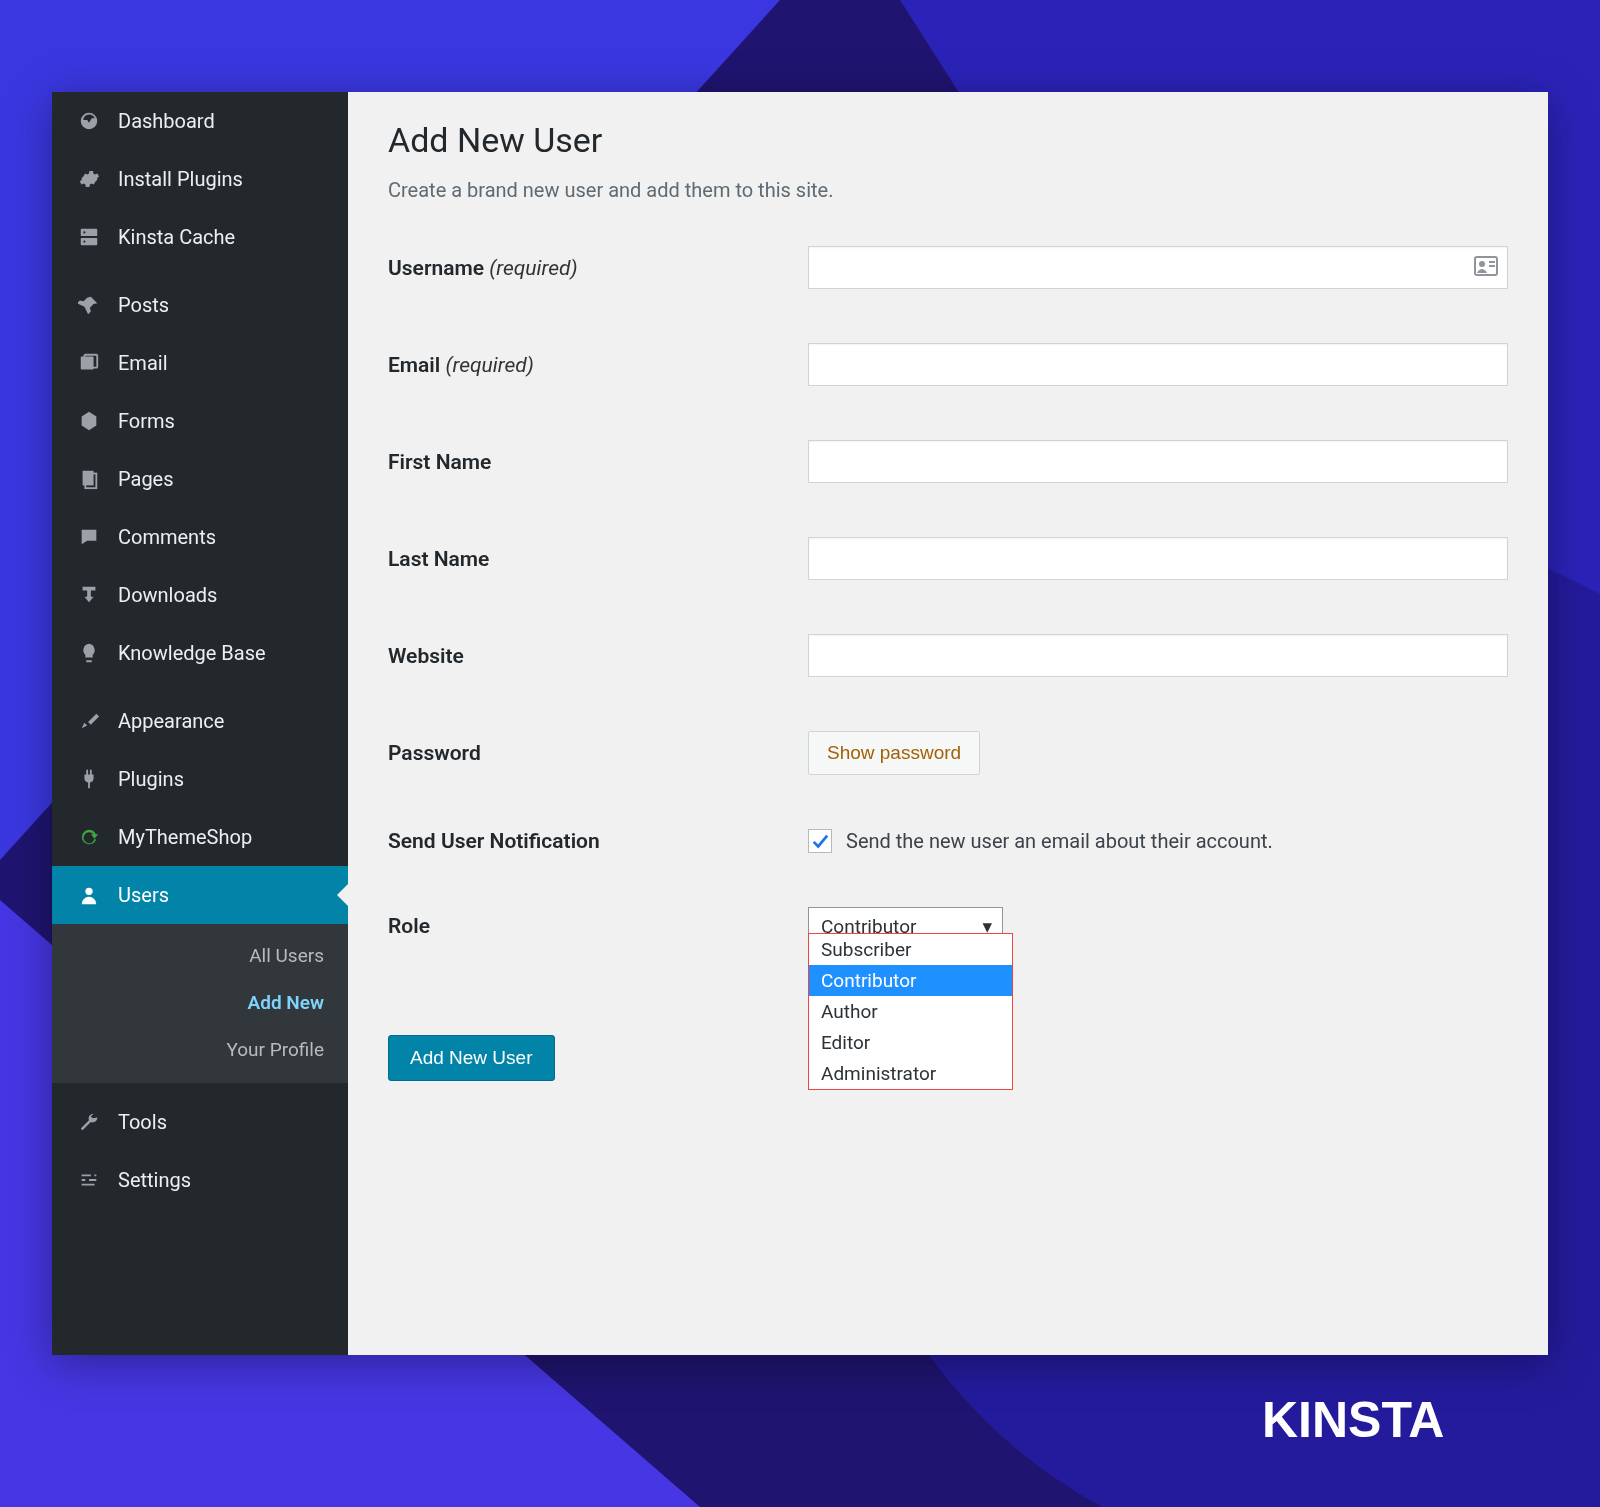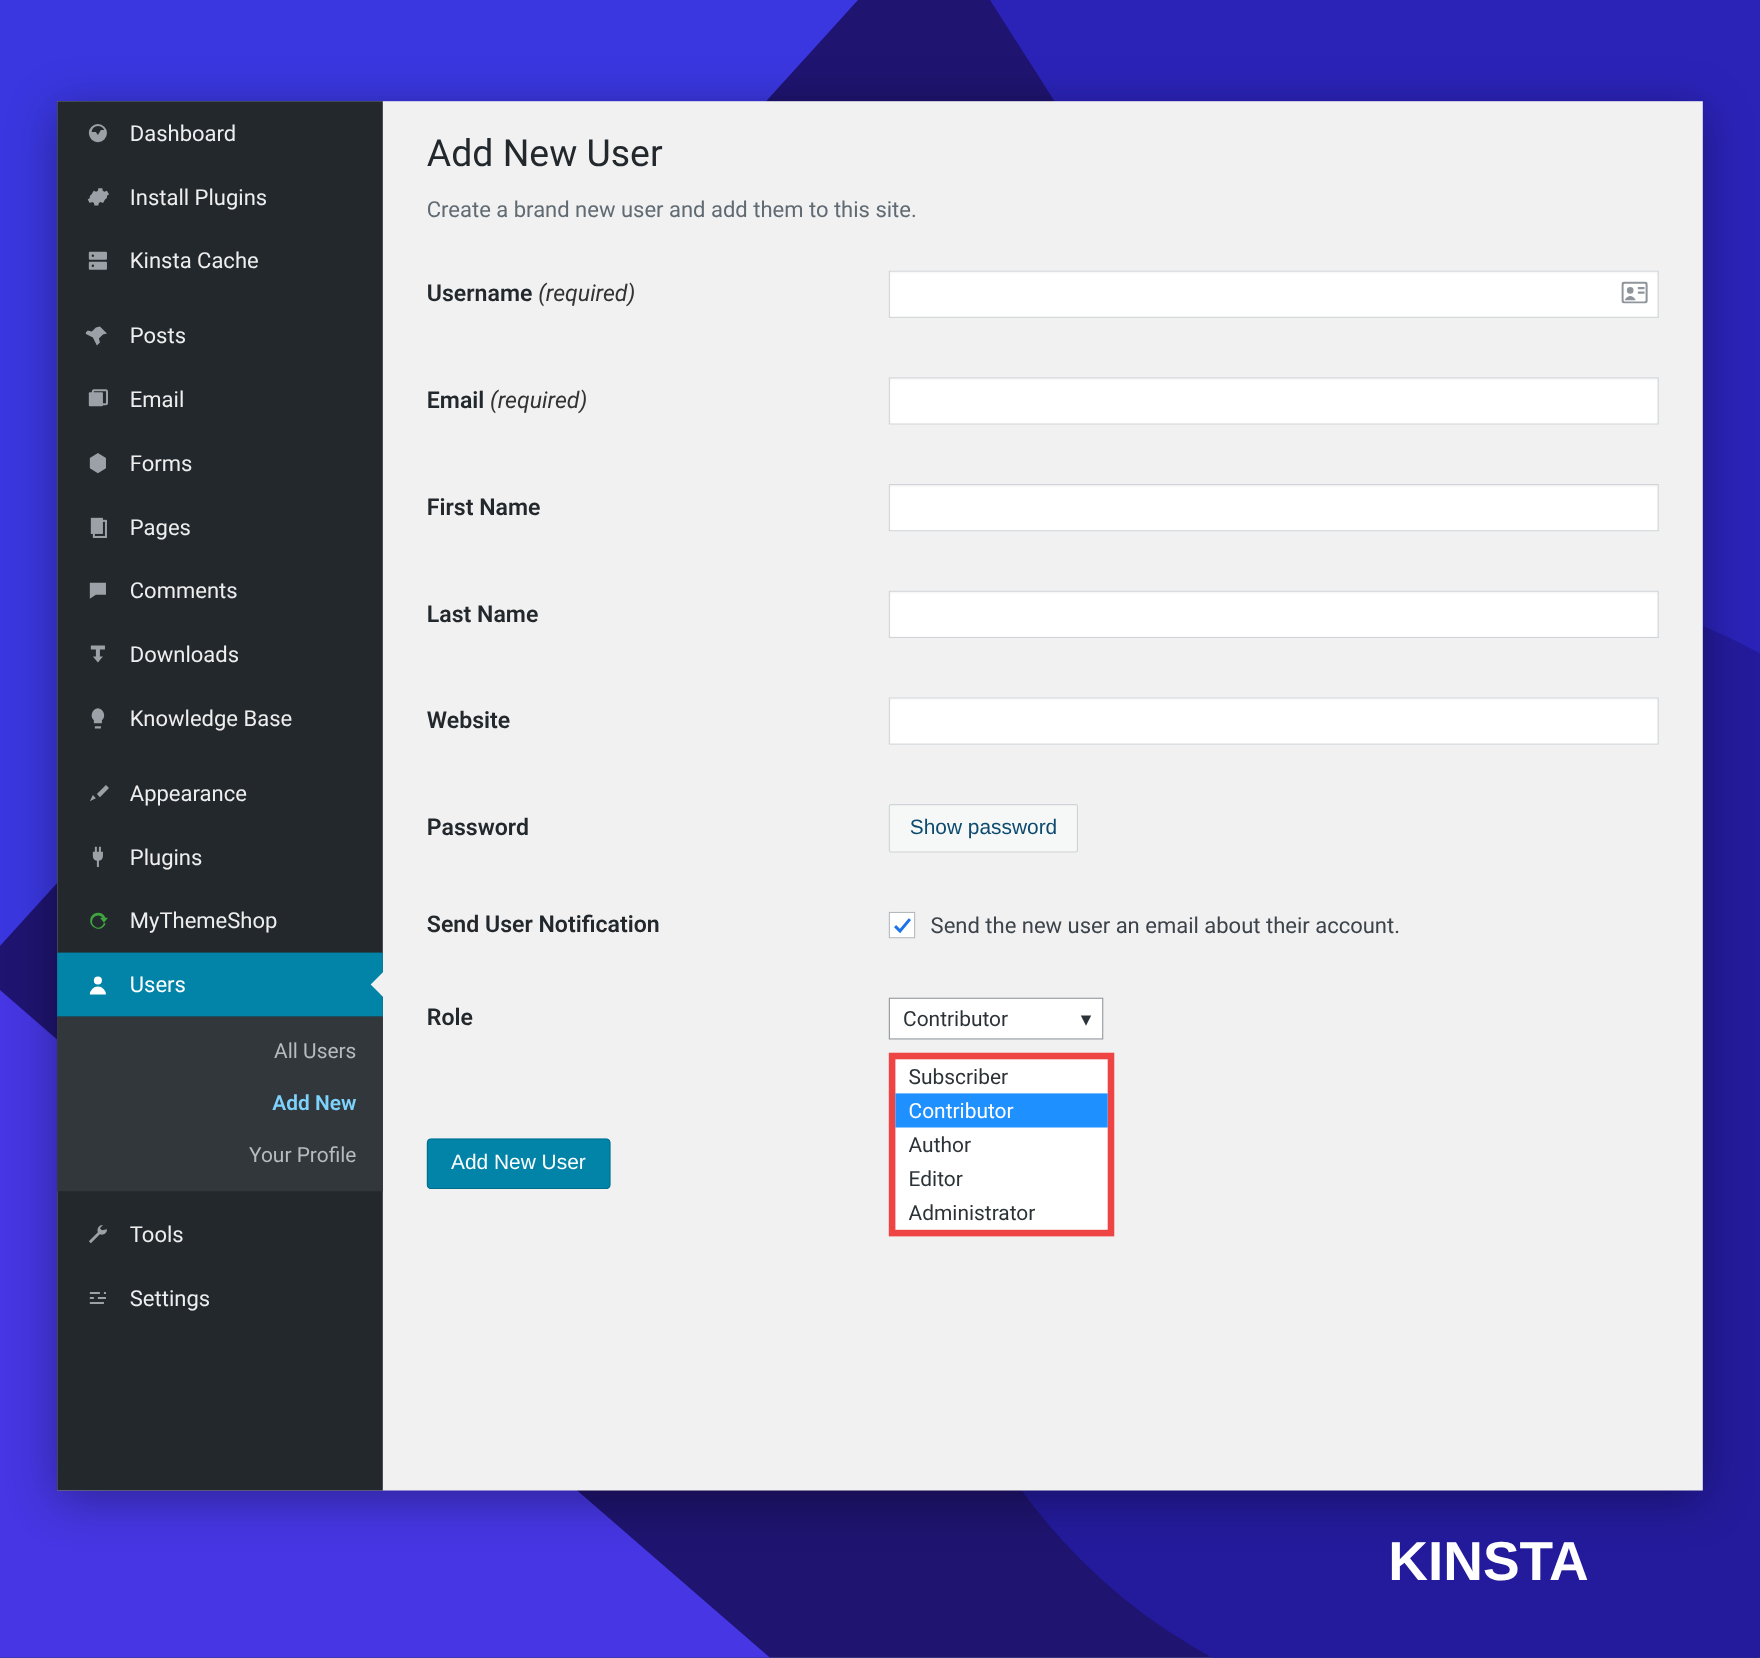--- a/index.html
+++ b/index.html
@@ -127,21 +127,21 @@
   .username-input-wrap .contact-icon {
     position:absolute; right:10px; top:50%; transform:translateY(-50%);
     color:#8f959b;
   }
   .btn-secondary {
     background: #f6f7f7;
     border: 1px solid #cfd4d8;
     border-radius: 2px;
     padding: 10px 18px;
     font-size: 19px;
-    color: #0c4a6e;
+    color: #a16207;
     cursor:pointer;
   }
   .checkbox {
     width: 24px; height: 24px;
     border: 1px solid #b4b9be;
     background:#fff;
     display:flex; align-items:center; justify-content:center;
   }
   .checkbox svg { width: 18px; height: 18px; }
   .check-label { font-size: 20px; color:#3c434a; }
@@ -151,24 +151,24 @@
     border: 1px solid #8f959b;
     background: #fff;
     display:flex; align-items:center; justify-content:space-between;
     padding: 0 10px 0 12px;
     font-size: 19px;
     color:#2c3338;
     cursor:pointer;
   }
   .dropdown {
     position:absolute;
-    top: 50px; left:0;
+    top: 26px; left:0;
     width: 205px;
     background:#fff;
-    border:6px solid #ef4444;
+    border:1px solid #ef4444;
     z-index:5;
   }
   .dropdown .opt {
     padding: 4px 12px;
     font-size: 19px;
     color:#2c3338;
     cursor:pointer;
   }
   .dropdown .opt.highlight { background:#1e90ff; color:#fff; }
   .btn-primary {

